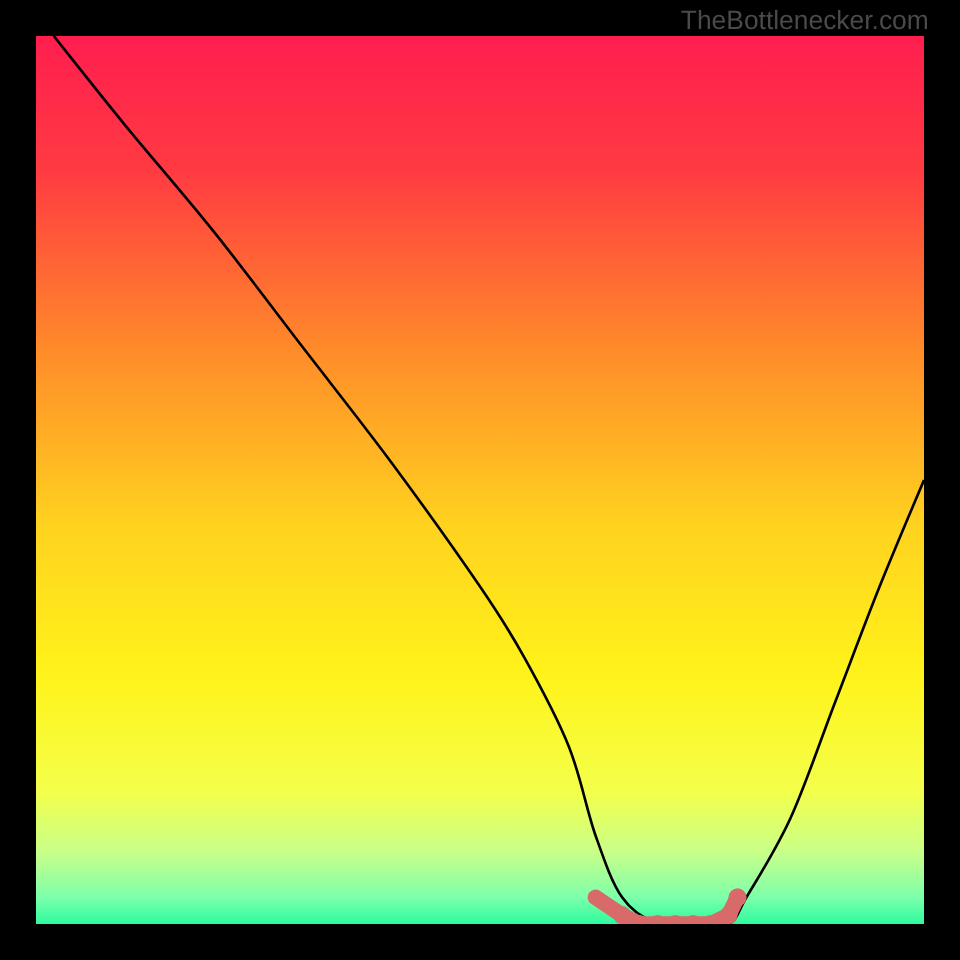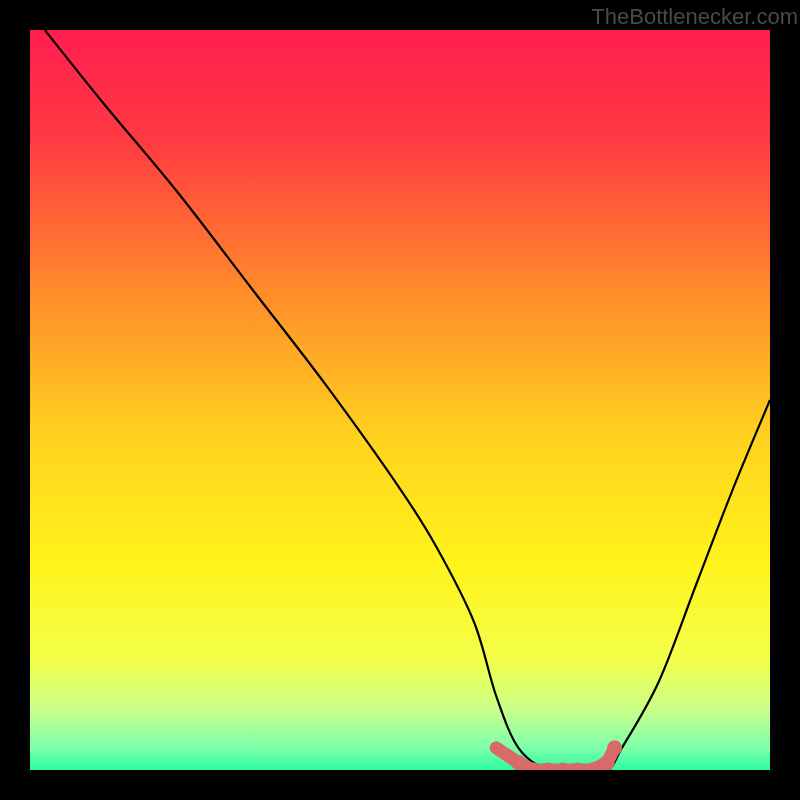--- a/index.html
+++ b/index.html
@@ -6,21 +6,21 @@
   body {
     width: 800px;
     height: 800px;
     background: #000;
     position: relative;
     font-family: Arial, Helvetica, sans-serif;
   }
   .attribution {
     position: absolute;
     top: 4px;
-    right: 2px;
+    right: 26px;
     color: #4a4a4a;
     font-size: 22px;
     font-weight: 400;
     z-index: 10;
   }
   .plot-area {
     position: absolute;
     left: 30px;
     top: 30px;
     width: 740px;

